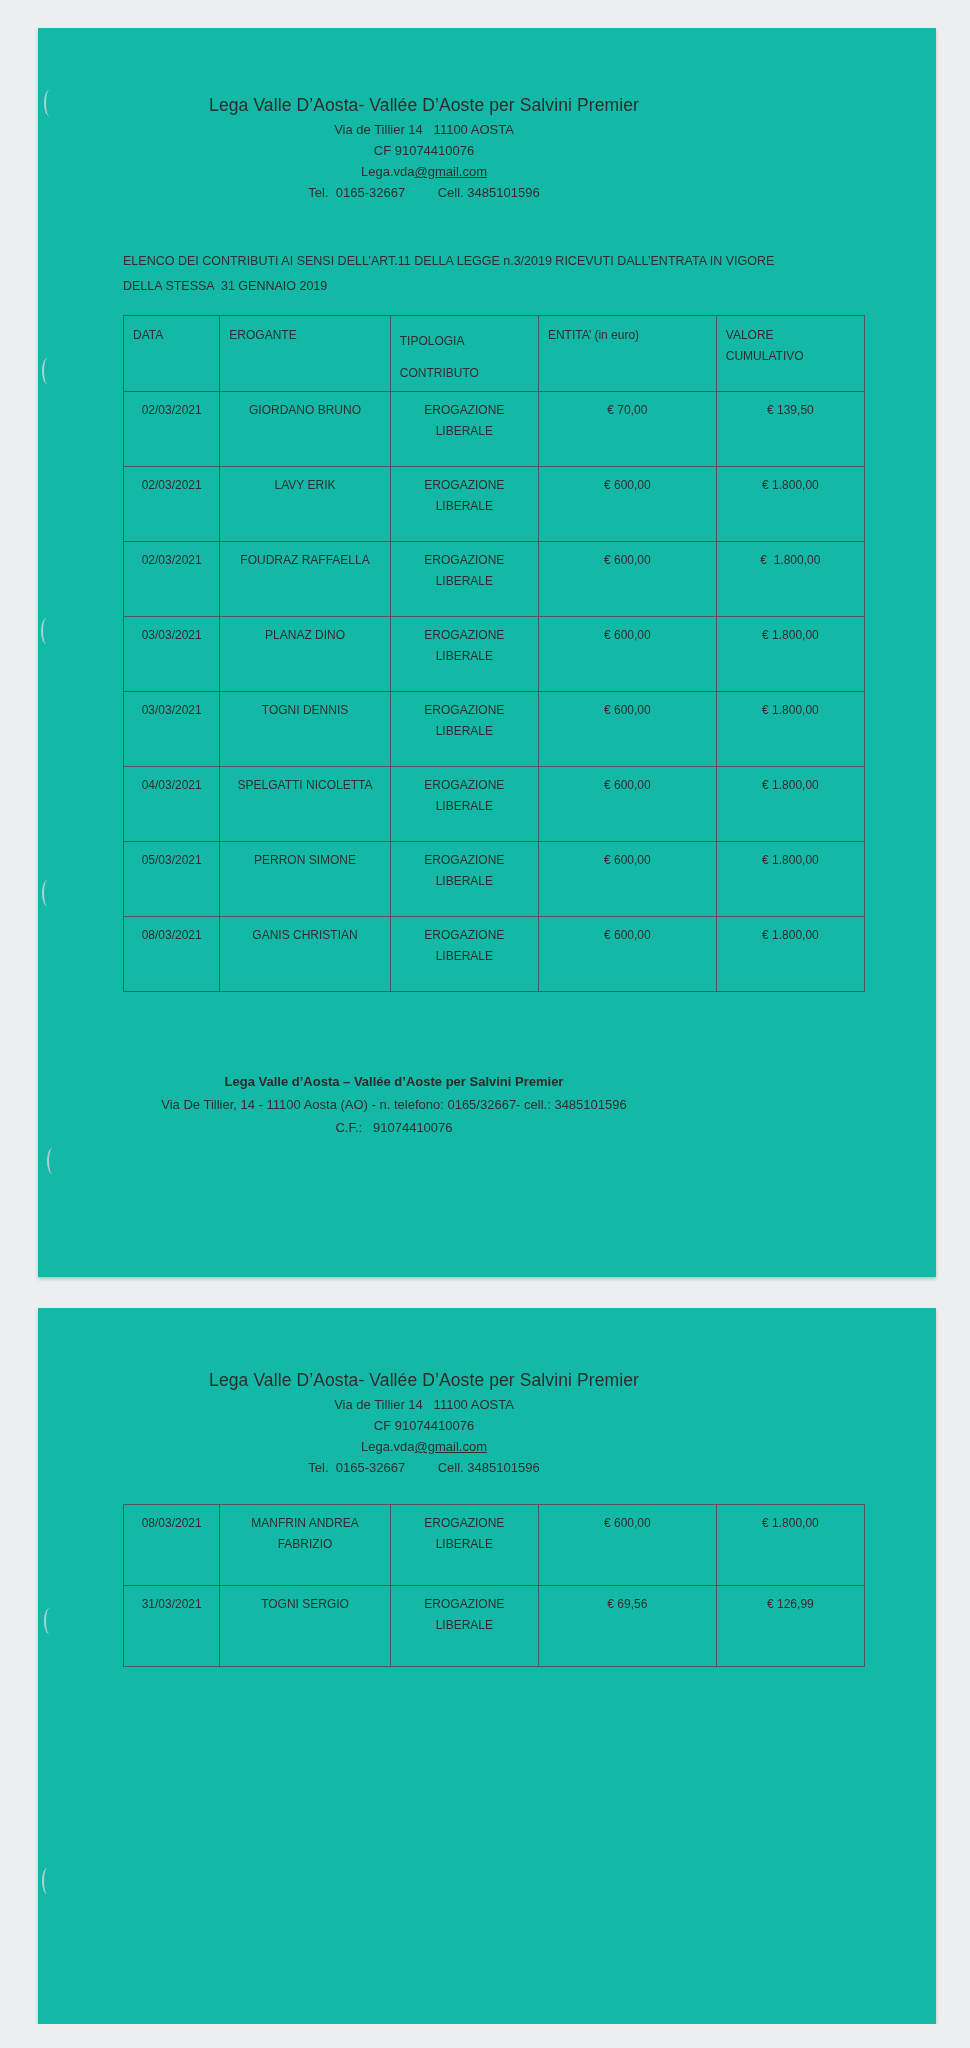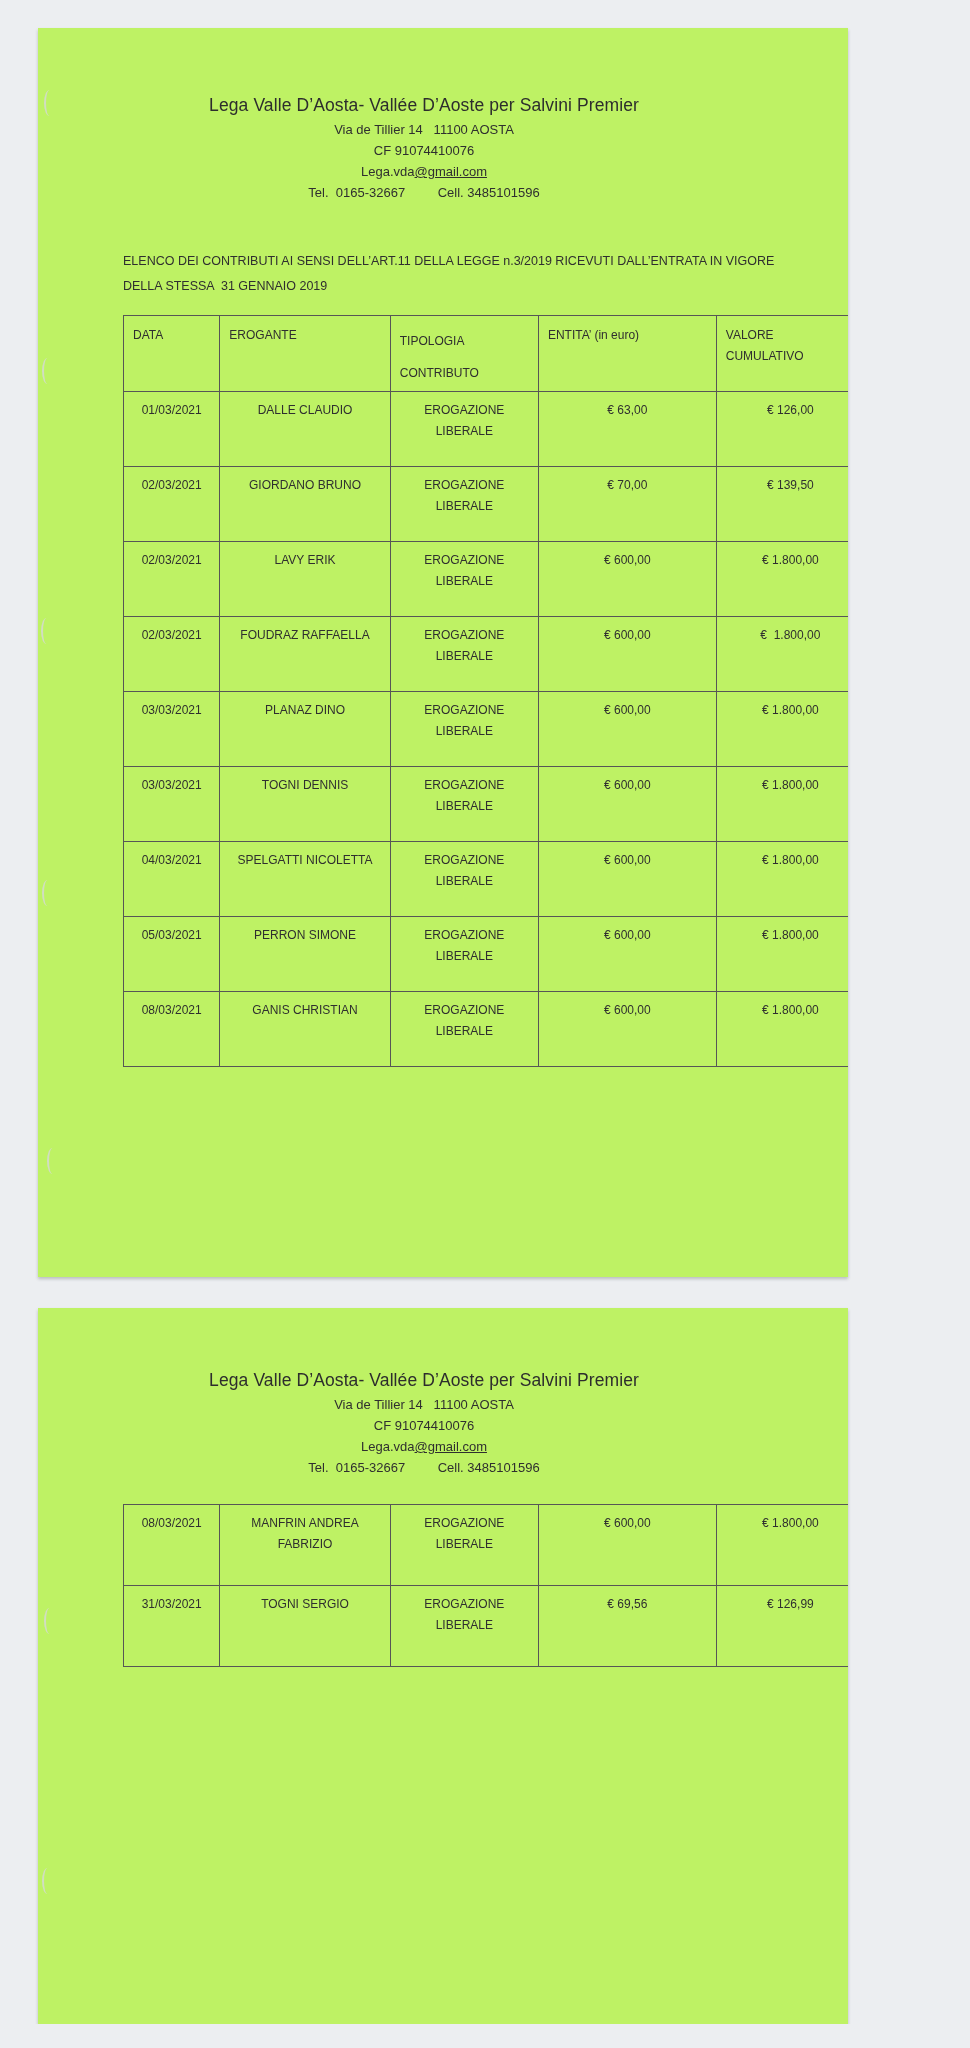--- a/index.html
+++ b/index.html
@@ -8,22 +8,22 @@
     width: 970px;
     background: #eceef1;
     font-family: "Liberation Sans", "DejaVu Sans", sans-serif;
     color: #333333;
   }
   .canvas { width: 970px; }
   .top-gap { height: 28px; }
   .page {
     position: relative;
     margin-left: 38px;
-    width: 810px;
-    background: #bef264;
+    width: 898px;
+    background: #14b8a6;
     box-shadow: 0 2px 3px rgba(60,64,67,0.28);
     overflow: hidden;
   }
   .page-1 { height: 1249px; margin-bottom: 31px; }
   .page-2 { height: 716px; }
 
   
   .artifact {
     position: absolute;
     width: 9px; height: 26px;
@@ -148,28 +148,20 @@
           <th class="prewrap">EROGANTE</th>
           <th class="prewrap lh-wide">TIPOLOGIA
 CONTRIBUTO</th>
           <th class="prewrap">ENTITA’ (in euro)</th>
           <th class="prewrap">VALORE
 CUMULATIVO</th>
         </tr>
       </thead>
       <tbody>
 
-          <tr>
-            <td class="prewrap">01/03/2021</td>
-            <td class="prewrap">DALLE CLAUDIO</td>
-            <td class="prewrap">EROGAZIONE
-LIBERALE</td>
-            <td class="prewrap">€ 63,00</td>
-            <td class="prewrap">€ 126,00</td>
-          </tr>
 
           <tr>
             <td class="prewrap">02/03/2021</td>
             <td class="prewrap">GIORDANO BRUNO</td>
             <td class="prewrap">EROGAZIONE
 LIBERALE</td>
             <td class="prewrap">€ 70,00</td>
             <td class="prewrap">€ 139,50</td>
           </tr>
 
@@ -231,20 +223,25 @@
             <td class="prewrap">08/03/2021</td>
             <td class="prewrap">GANIS CHRISTIAN</td>
             <td class="prewrap">EROGAZIONE
 LIBERALE</td>
             <td class="prewrap">€ 600,00</td>
             <td class="prewrap">€ 1.800,00</td>
           </tr>
         </tbody>
     </table>
 
+    <footer class="doc-footer">
+      <div class="footer-title">Lega Valle d’Aosta – Vallée d’Aoste per Salvini Premier</div>
+      <div class="footer-line">Via De Tillier, 14 - 11100 Aosta (AO) - n. telefono: 0165/32667- cell.: 3485101596</div>
+      <div class="footer-line prewrap">C.F.:   91074410076</div>
+    </footer>
   </section>
 
   <section class="page page-2">
     <div class="artifact" style="left:6px; top:300px;"></div>
     <div class="artifact" style="left:4px; top:560px;"></div>
 
     <header class="doc-header">
       <div class="doc-title">Lega Valle D’Aosta- Vallée D’Aoste per Salvini Premier</div>
       <div class="doc-line prewrap">Via de Tillier 14   11100 AOSTA</div>
       <div class="doc-line">CF 91074410076</div>

